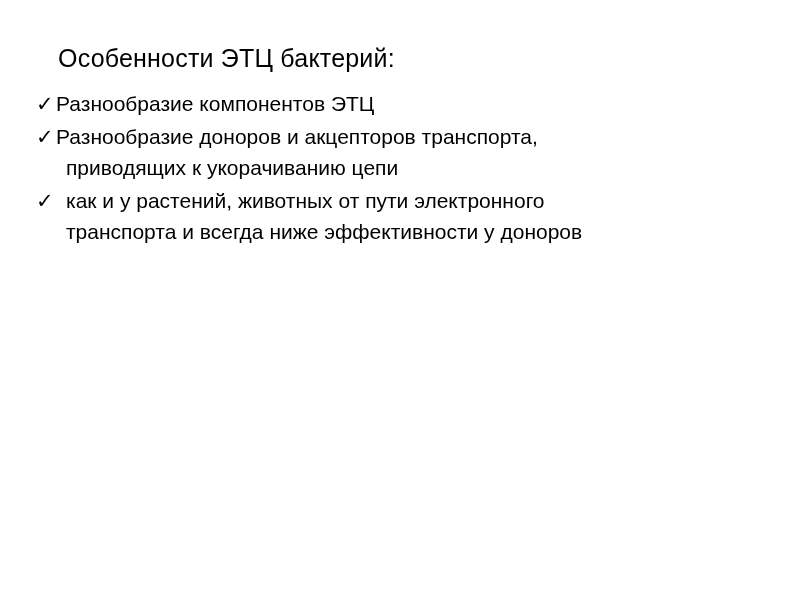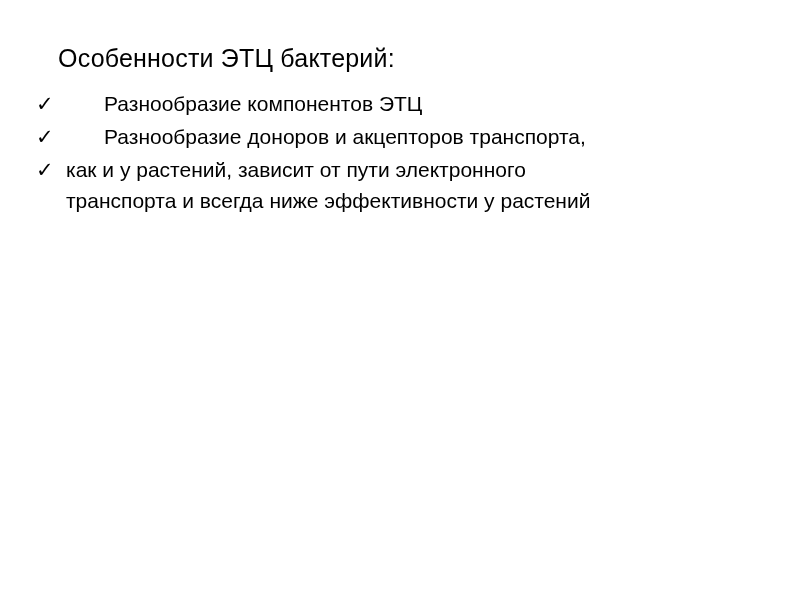--- a/index.html
+++ b/index.html
@@ -56,21 +56,20 @@
     line-height: 31px;
     text-indent: 0;
   }
   .bullet-text .wrap-line {
     display: block;
     padding-left: 10px;
   }
   .bullet-text .first-line {
     display: block;
     padding-left: 0;
-    margin-left: 48px;
   }
 </style>
 </head>
 <body>
 
 <div class="slide">
 
   <div class="slide-title">Особенности ЭТЦ бактерий:</div>
 
   <ul class="bullet-list">
@@ -79,26 +78,27 @@
       <span class="bullet-marker">✓</span>
       <span class="bullet-text">
         <span class="first-line">Разнообразие компонентов ЭТЦ</span>
       </span>
     </li>
 
     <li class="bullet-item">
       <span class="bullet-marker">✓</span>
       <span class="bullet-text">
         <span class="first-line">Разнообразие доноров и акцепторов транспорта,</span>
+        <span class="wrap-line">приводящих к укорачиванию цепи</span>
       </span>
     </li>
 
     <li class="bullet-item">
       <span class="bullet-marker">✓</span>
       <span class="bullet-text">
-        <span class="wrap-line">как и у растений, зависит от пути электронного</span>
-        <span class="wrap-line">транспорта и всегда ниже эффективности у растений</span>
+        <span class="wrap-line">как и у растений, животных от пути электронного</span>
+        <span class="wrap-line">транспорта и всегда ниже эффективности у доноров</span>
       </span>
     </li>
 
   </ul>
 
 </div>
 
 </body></html>

